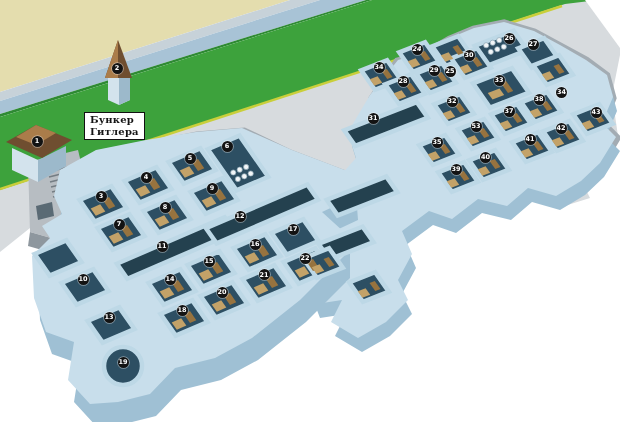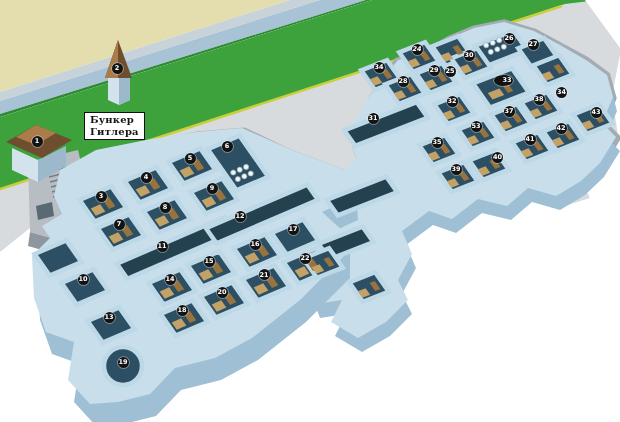--- a/index.html
+++ b/index.html
@@ -236,25 +236,25 @@
       <div class="marker" style="left: 373.5px; top: 61.5px;">34</div>
       <div class="marker" style="left: 411.5px; top: 43.5px; font-style: italic;">24</div>
       <div class="marker" style="left: 444.5px; top: 37.5px; margin-top: 28px;">25</div>
       <div class="marker" style="left: 503.5px; top: 32.5px;">26</div>
       <div class="marker" style="left: 527.5px; top: 38.5px;">27</div>
       <div class="marker" style="left: 397.5px; top: 75.5px;">28</div>
       <div class="marker" style="left: 428.5px; top: 64.5px;">29</div>
       <div class="marker" style="left: 463.5px; top: 49.5px;">30</div>
       <div class="marker" style="left: 367.5px; top: 112.5px;">31</div>
       <div class="marker" style="left: 446.5px; top: 95.5px;">32</div>
-      <div class="marker" style="left: 493.5px; top: 74.5px; padding-left: 8px;">33</div>
+      <div class="marker" style="left: 493.5px; top: 74.5px;">33</div>
       <div class="marker" style="left: 556px; top: 55.5px; margin-top: 31px;">34</div>
       <div class="marker" style="left: 431.5px; top: 136.5px;">35</div>
       <div class="marker" style="left: 470.5px; top: 120.5px;">53</div>
       <div class="marker" style="left: 503.5px; top: 105.5px;">37</div>
       <div class="marker" style="left: 533.5px; top: 93.5px;">38</div>
       <div class="marker" style="left: 450.5px; top: 163.5px;">39</div>
-      <div class="marker" style="left: 492px; top: 151.5px;">40</div>
+      <div class="marker" style="left: 480px; top: 151.5px;">40</div>
       <div class="marker" style="left: 524.5px; top: 133.5px;">41</div>
       <div class="marker" style="left: 555.5px; top: 122.5px;">42</div>
       <div class="marker" style="left: 590.5px; top: 106.5px;">43</div>
     </div>
 </div>
 
 </body></html>

